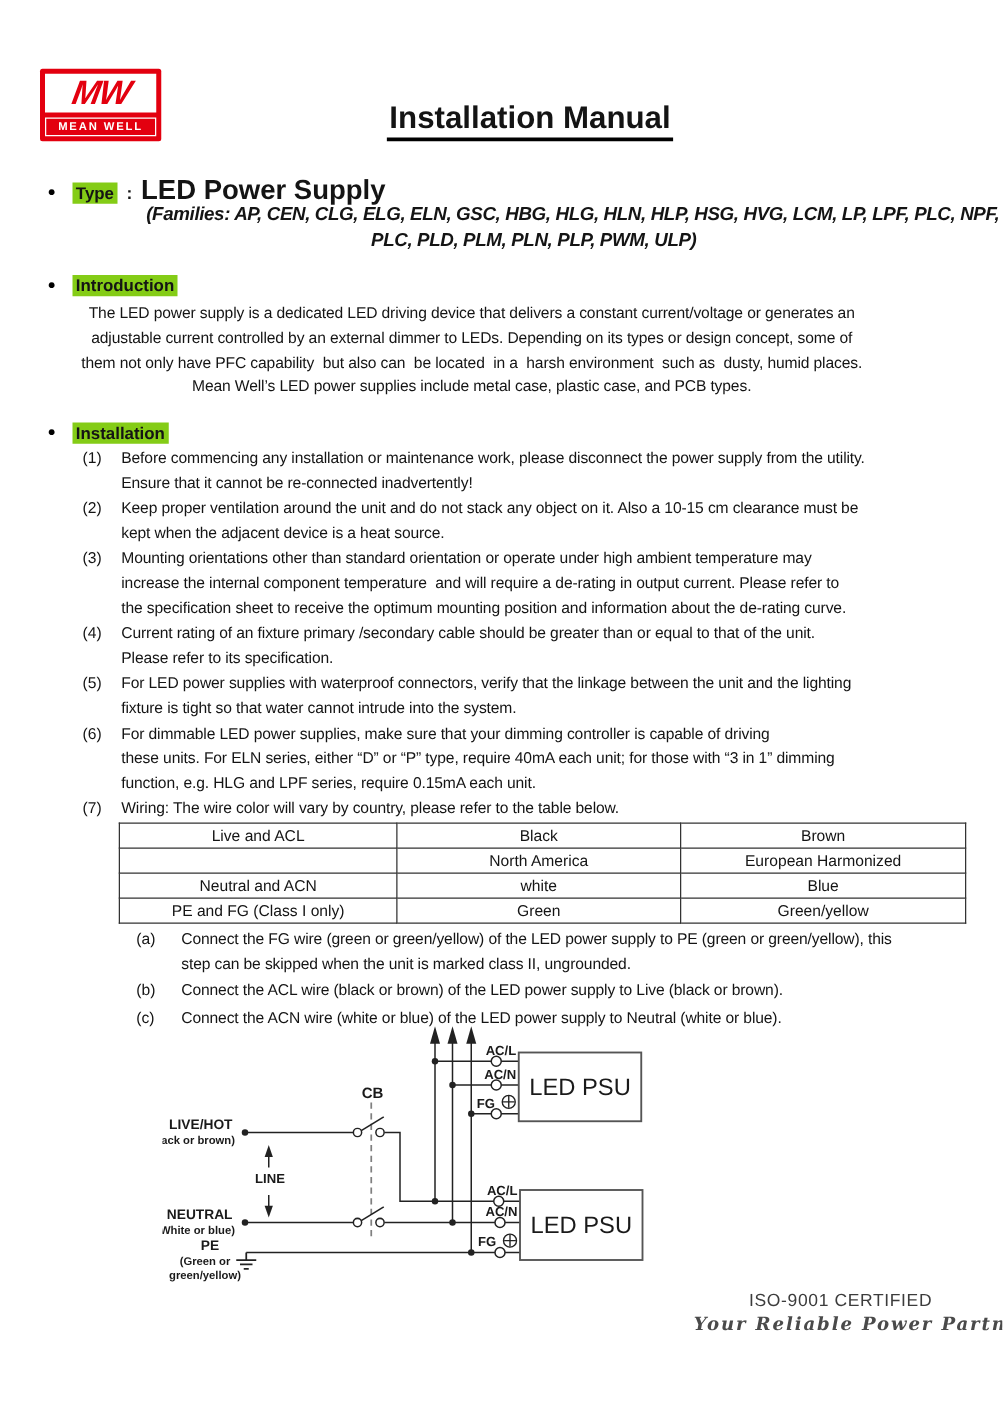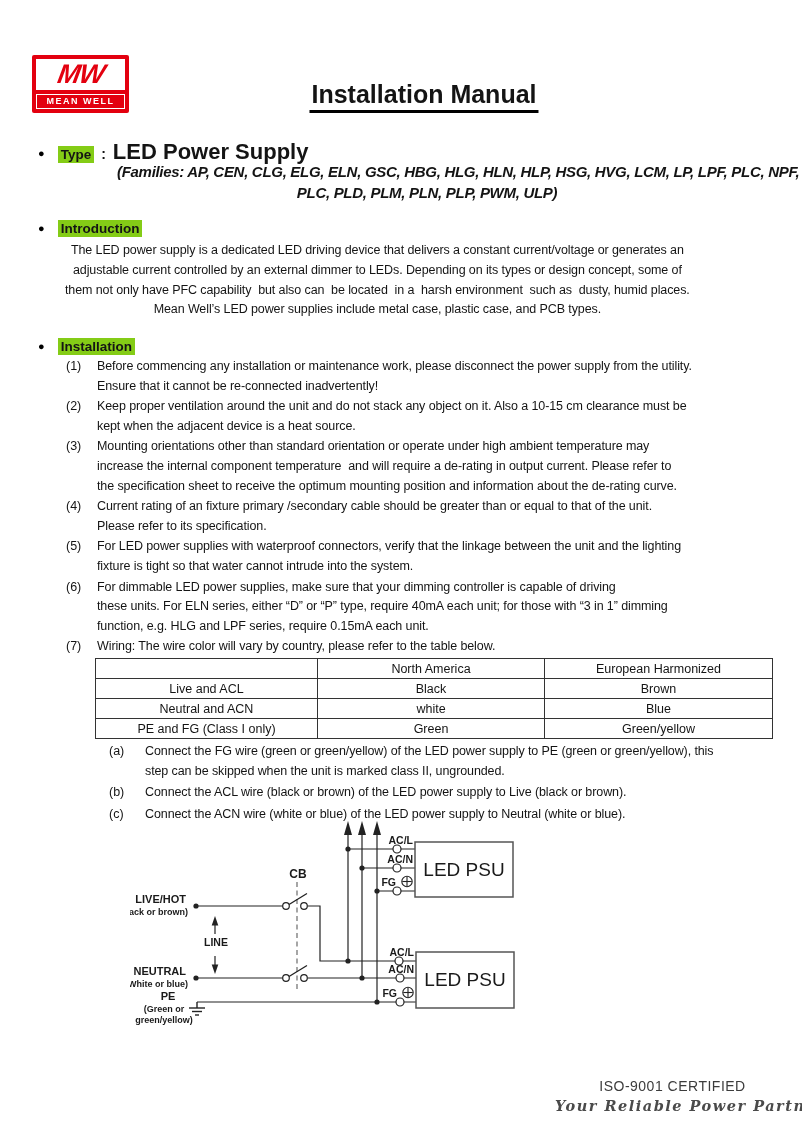--- a/index.html
+++ b/index.html
@@ -51,21 +51,21 @@
   .wire-table td { border:1.2px solid #333; height:20px; text-align:center;
           font-size:12.5px; padding:0 4px; }
   .wire-table td.c0 { width:222px; }
   .wire-table td.c1 { width:227px; }
   .wire-table td.c2 { width:228px; }
   
   .diagram { position:absolute; left:130px; top:815px; }
   .diagram text { font-family:"Liberation Sans","DejaVu Sans",sans-serif; fill:#1a1a1a; }
   
   .footer { position:absolute; left:555px; top:1032px; width:235px; text-align:center; }
-  .footer-iso { font-size:14px; color:#3c3c3c; letter-spacing:0.5px; white-space:nowrap;margin-top:46px; }
+  .footer-iso { font-size:14px; color:#3c3c3c; letter-spacing:0.5px; white-space:nowrap; }
   .footer-slogan { font-family:"DejaVu Serif","Liberation Serif",serif; font-style:italic;
           font-weight:bold; font-size:14.5px; color:#4a4a4a; letter-spacing:1.5px;
           margin-top:3px; white-space:nowrap; }
 </style>
 </head>
 <body>
 
 <div class="page">
 
   <div class="logo">
@@ -137,28 +137,28 @@
     </div>
     <div class="item">
       <span class="num">(7)</span>
       <span class="txt">Wiring: The wire color will vary by country, please refer to the table below.</span>
     </div>
   </div>
 
   <table class="wire-table">
     <tbody>
         <tr>
+      <td class="c0">Live and ACL</td>
+      <td class="c1">Black</td>
+      <td class="c2">Brown</td>
+    </tr>
+    <tr>
       <td class="c0"></td>
       <td class="c1">North America</td>
       <td class="c2">European Harmonized</td>
-    </tr>
-    <tr>
-      <td class="c0">Live and ACL</td>
-      <td class="c1">Black</td>
-      <td class="c2">Brown</td>
     </tr>
     <tr>
       <td class="c0">Neutral and ACN</td>
       <td class="c1">white</td>
       <td class="c2">Blue</td>
     </tr>
     <tr>
       <td class="c0">PE and FG (Class I only)</td>
       <td class="c1">Green</td>
       <td class="c2">Green/yellow</td>

